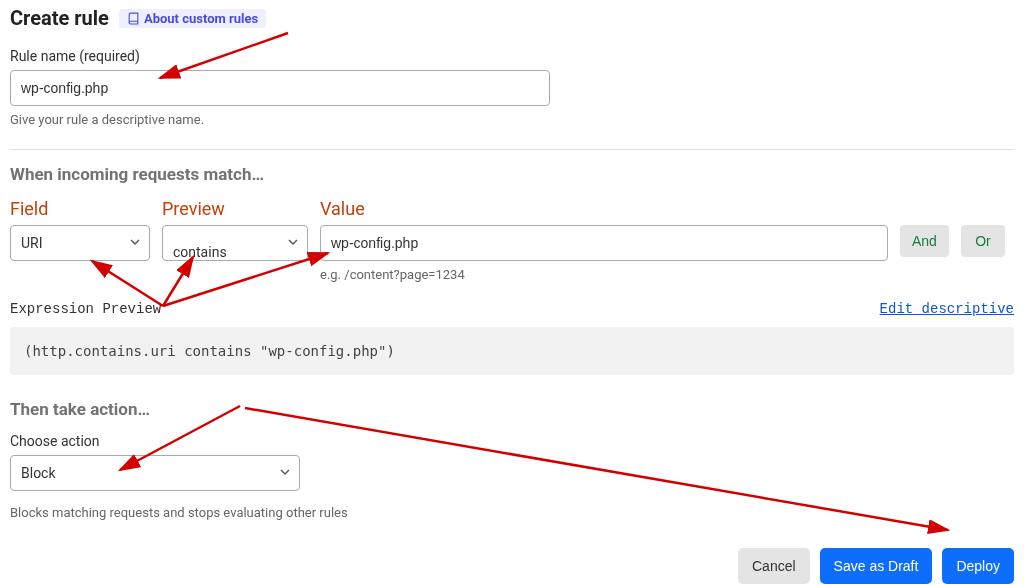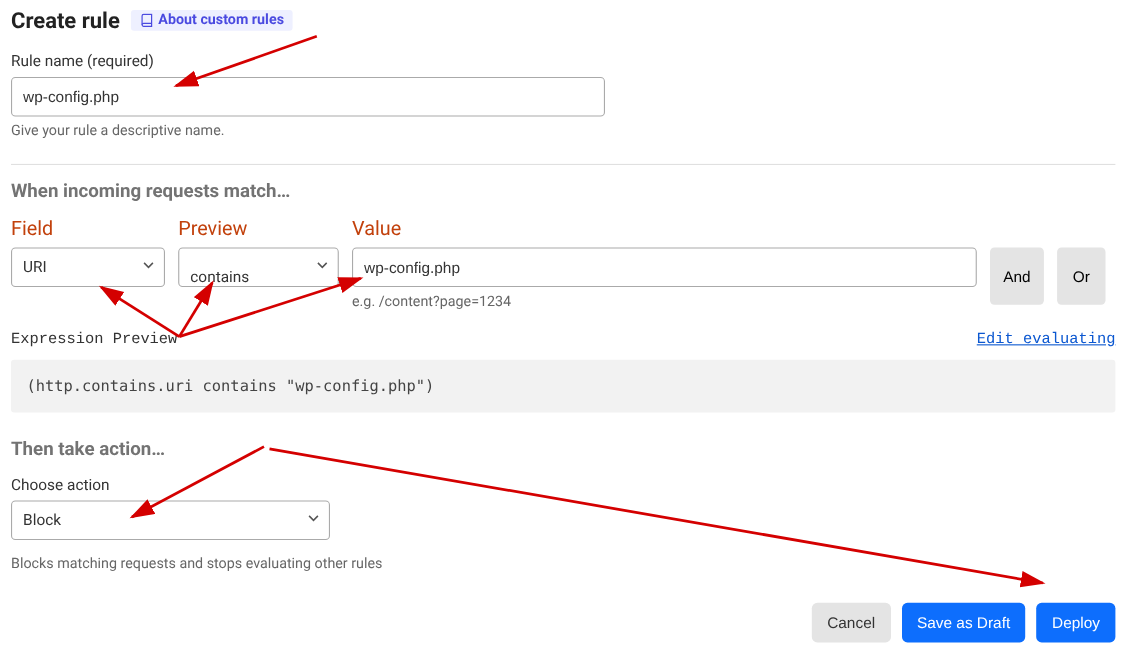--- a/index.html
+++ b/index.html
@@ -105,27 +105,27 @@
     width: 568px;
     height: 36px;
     border: 1px solid #aaa;
     border-radius: 4px;
     padding: 0 10px;
     font-size: 14px;
     color: #333;
     background: #fff;
   }
   .btn-gray {
-    height: 52px;
+    height: 32px;
     min-width: 44px;
     background: #e4e4e4;
     border: none;
     border-radius: 4px;
     font-size: 14px;
-    color: #000000;
+    color: #15803d;
     cursor: pointer;
     padding: 0 12px;
   }
   .value-hint {
     font-size: 13px;
     color: #666;
     margin-top: 6px;
     margin-left: 0;
   }
   .preview-row {
@@ -244,21 +244,21 @@
       <button class="btn-gray">And</button>
     </div>
     <div class="cond-col" style="justify-content:flex-end;">
       <div class="cond-label">&nbsp;</div>
       <button class="btn-gray">Or</button>
     </div>
   </div>
 
   <div class="preview-row">
     <span class="preview-label">Expression Preview</span>
-    <span class="edit-link">Edit evaluating</span>
+    <span class="edit-link">Edit descriptive</span>
   </div>
   <div class="code-block">(http.contains.uri contains "wp-config.php")</div>
 
   <h2 class="section-title" style="margin-top:24px;">Then take action…</h2>
   <div class="label">Choose action</div>
   <div class="select action-select" style="margin-top:6px;">
     <span>Block</span>
     <span class="chev">
       <svg width="12" height="12" viewBox="0 0 12 12">
           <path d="M2 4l4 4 4-4" fill="none" stroke="#555" stroke-width="1.4"></path>

